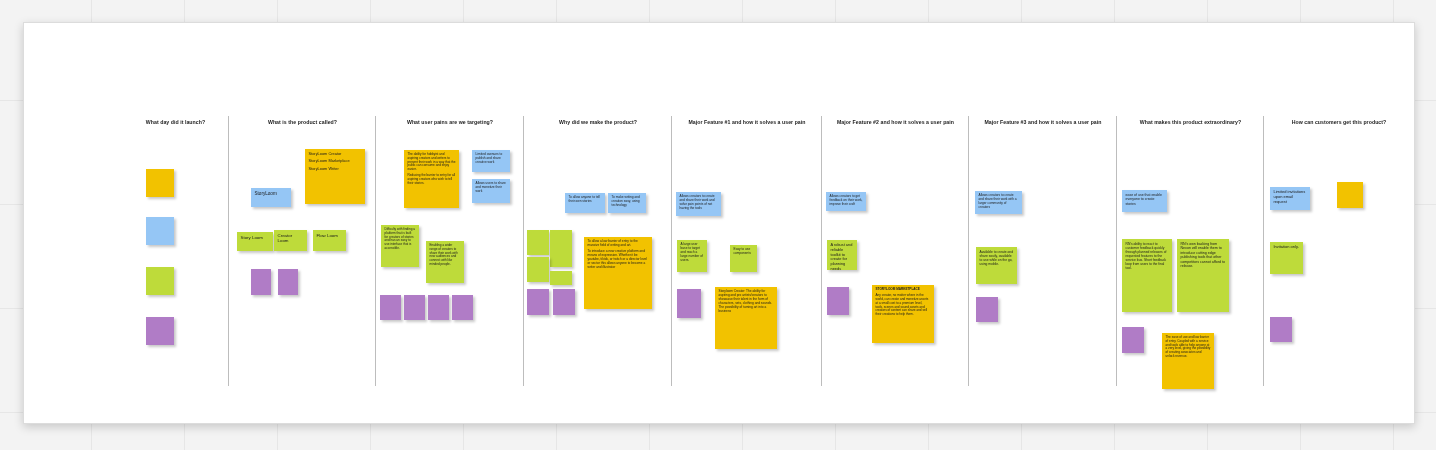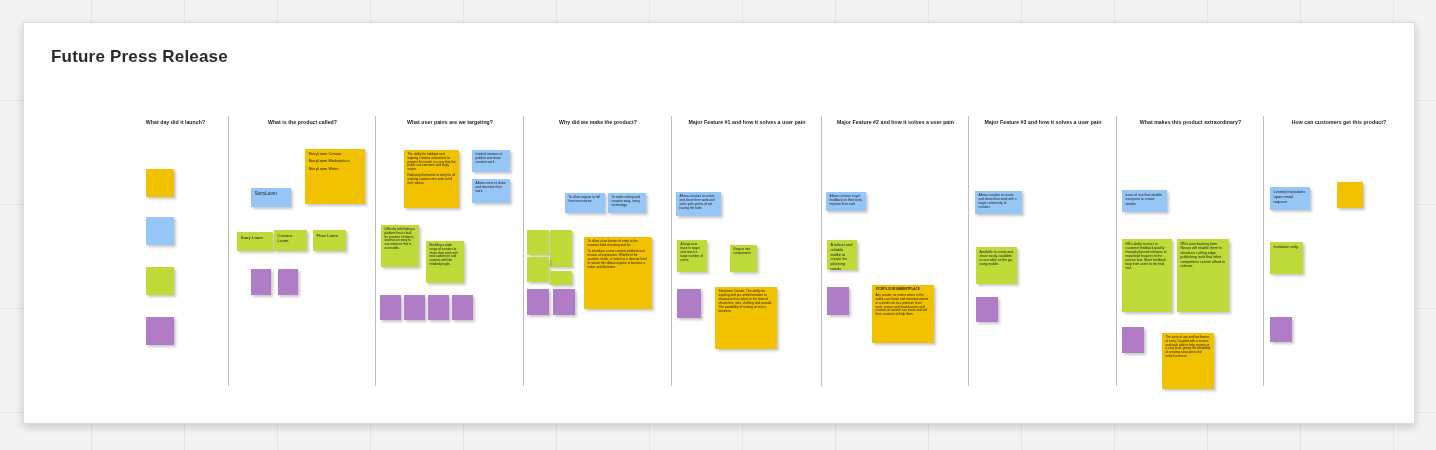--- a/index.html
+++ b/index.html
@@ -70,21 +70,20 @@
   .note .t{display:block;}
   .note .t.strong{font-weight:bold;}
   .note .t + .t{margin-top:2.5px;}
 </style>
 </head>
 <body>
 
 <div id="canvas-grid"></div>
 
 <div id="frame">
-  <div id="frame-title">Future Press Release</div>
   <div id="columns">
       <div class="column" style="left: 98px; width: 107px;">
         <div class="col-header">What day did it launch?</div>
         <div class="divider"></div>
         <div class="note y" style="left: 24px; top: 50px; width: 28px; height: 28px; font-size: 3.6px;"></div>
         <div class="note b" style="left: 24px; top: 98px; width: 28px; height: 28px; font-size: 3.6px;"></div>
         <div class="note g" style="left: 24px; top: 148px; width: 28px; height: 28px; font-size: 3.6px;"></div>
         <div class="note p" style="left: 24px; top: 198px; width: 28px; height: 28px; font-size: 3.6px;"></div>
       </div>
       <div class="column" style="left: 205px; width: 147px;">

